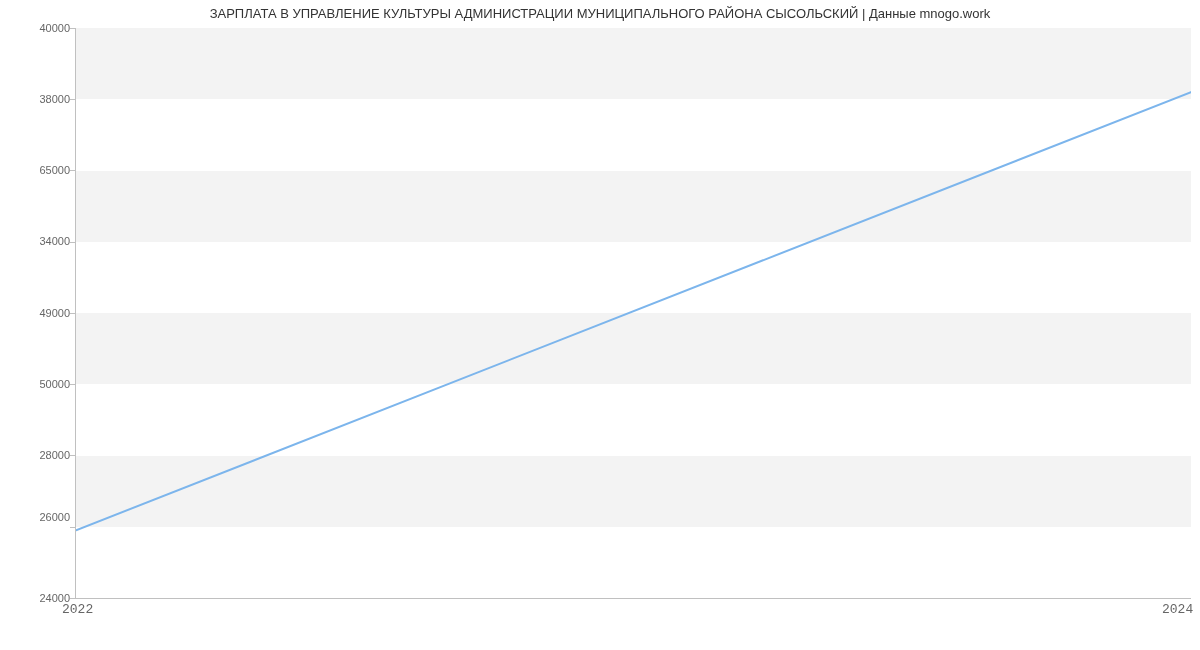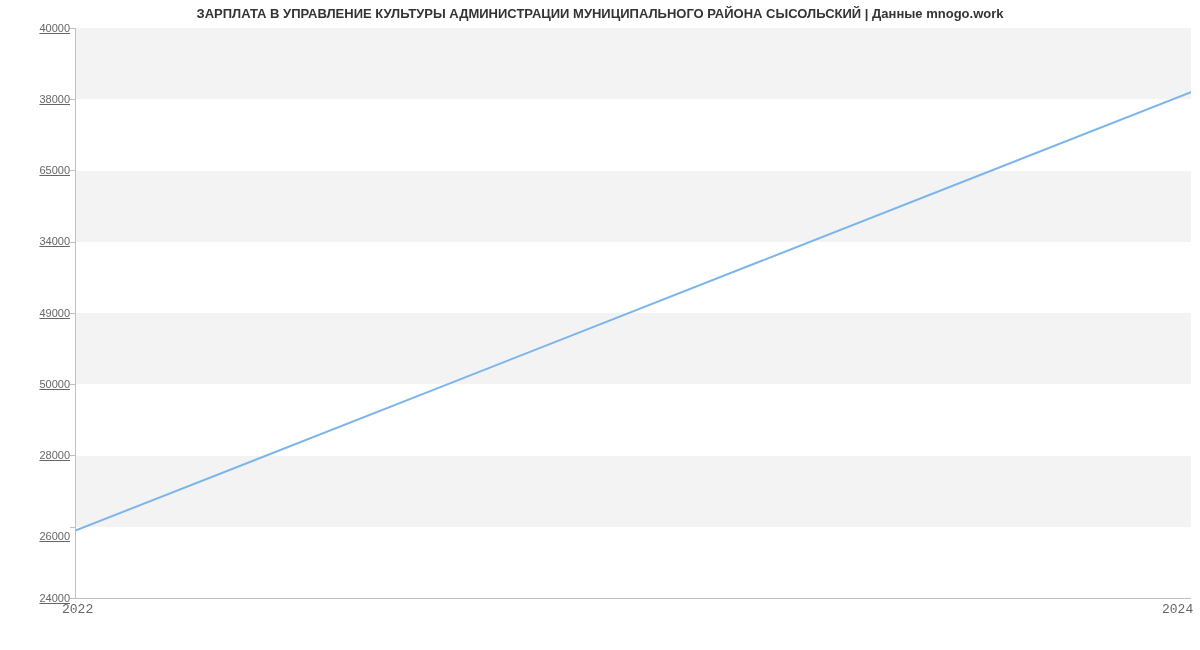--- a/index.html
+++ b/index.html
@@ -17,21 +17,21 @@
     width: 1200px;
     height: 650px;
   }
   .title {
     position: absolute;
     top: 6px;
     left: 0;
     width: 100%;
     text-align: center;
     font-size: 13px;
-    font-weight: bold;
+    font-weight: normal;
     color: #333333;
   }
   .plot-area {
     position: absolute;
     left: 75px;
     top: 28px;
     width: 1115px;
     height: 570px;
     border-left: 1px solid #c0c0c0;
     border-bottom: 1px solid #c0c0c0;
@@ -50,21 +50,20 @@
     width: 100%;
     height: 100%;
   }
   .y-tick-label {
     position: absolute;
     right: 1130px; 
     width: 60px;
     text-align: right;
     color: #666666;
     font-size: 11px;
-    text-decoration: underline;
   }
   .x-tick-label {
     position: absolute;
     top: 602px;
     color: #666666;
     font-size: 13px;
     font-family: Liberation Mono, monospace;
   }
   .y-tick-mark {
     position: absolute;
@@ -75,21 +74,21 @@
   }
 </style>
 </head>
 <body>
 
 <div class="chart-container">
 
   <div class="title">ЗАРПЛАТА В УПРАВЛЕНИЕ КУЛЬТУРЫ АДМИНИСТРАЦИИ МУНИЦИПАЛЬНОГО РАЙОНА СЫСОЛЬСКИЙ | Данные mnogo.work</div>
 
   <div class="y-tick-label" style="top:592px">24000</div>
-  <div class="y-tick-label" style="top:530px">26000</div>
+  <div class="y-tick-label" style="top:511px">26000</div>
   <div class="y-tick-label" style="top:449px">28000</div>
   <div class="y-tick-label" style="top:378px">50000</div>
   <div class="y-tick-label" style="top:307px">49000</div>
   <div class="y-tick-label" style="top:235px">34000</div>
   <div class="y-tick-label" style="top:164px">65000</div>
   <div class="y-tick-label" style="top:93px">38000</div>
   <div class="y-tick-label" style="top:22px">40000</div>
 
   <div class="y-tick-mark" style="top:598px"></div>
   <div class="y-tick-mark" style="top:527px"></div>

